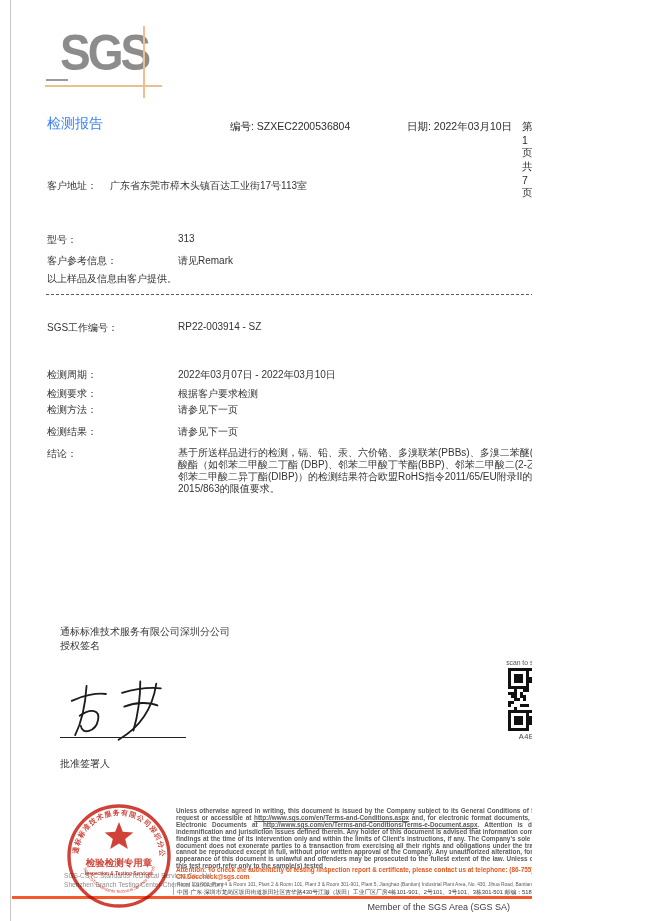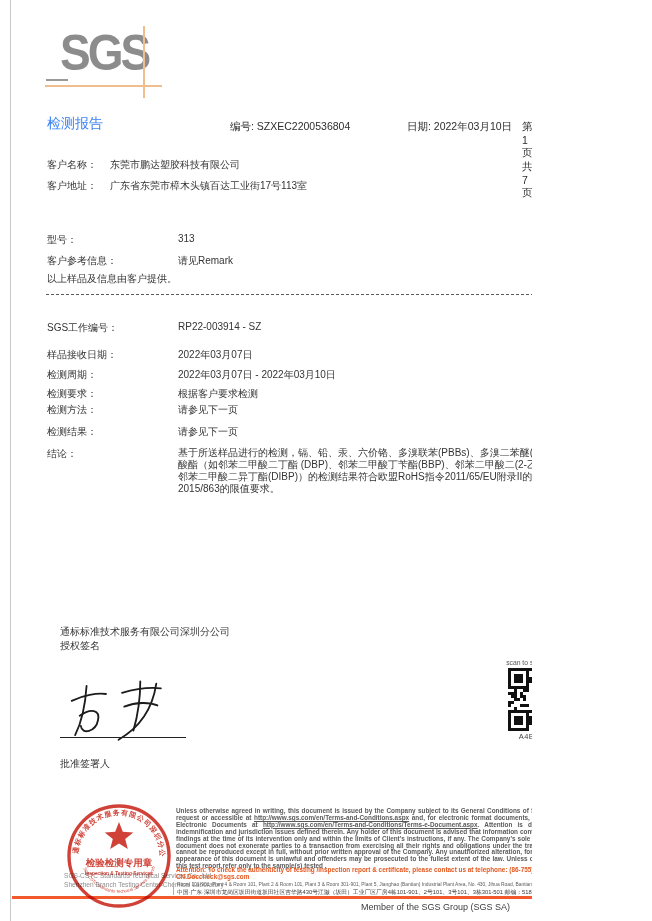--- a/index.html
+++ b/index.html
@@ -60,47 +60,39 @@
   <div class="logo-text">SGS</div>
   <div class="logo-underline"></div>
   <div class="logo-vline"></div>
   <div class="logo-hline"></div>
 
   <div class="doc-title">检测报告</div>
   <div class="hmeta" style="left:230px"><span>编号: </span><span>SZXEC2200536804</span></div>
   <div class="hmeta" style="left:407px"><span>日期: </span><span>2022年03月10日</span></div>
   <div class="hmeta" style="left:522px">第1页,共7页</div>
 
-  <div class="row" style="top:158px">
-    <span class="lbl">客户名称：</span>
-    <span class="val v110">东莞市鹏达塑胶科技有限公司</span>
-  </div>
   <div class="row" style="top:179px">
     <span class="lbl">客户地址：</span>
     <span class="val v110">广东省东莞市樟木头镇百达工业街17号113室</span>
   </div>
   <div class="row" style="top:233px">
     <span class="lbl">型号：</span>
     <span class="val v178">313</span>
   </div>
   <div class="row" style="top:272px">以上样品及信息由客户提供。</div>
   <div class="row" style="top:254px">
     <span class="lbl">客户参考信息：</span>
     <span class="val v178">请见Remark</span>
   </div>
 
   <div class="dash-sep"></div>
 
   <div class="row" style="top:321px">
     <span class="lbl">SGS工作编号：</span>
     <span class="val v178">RP22-003914 - SZ</span>
-  </div>
-  <div class="row" style="top:348px">
-    <span class="lbl">样品接收日期：</span>
-    <span class="val v178">2022年03月07日</span>
   </div>
   <div class="row" style="top:368px">
     <span class="lbl">检测周期：</span>
     <span class="val v178">2022年03月07日 - 2022年03月10日</span>
   </div>
   <div class="row" style="top:387px">
     <span class="lbl">检测要求：</span>
     <span class="val v178">根据客户要求检测</span>
   </div>
   <div class="row" style="top:403px">
@@ -305,14 +297,14 @@
 
     </div>
     <div class="addr-line cn">
       <span>中国·广东·深圳市龙岗区坂田街道坂田社区吉华路430号江灏（坂田）工业厂区厂房4栋101-901、2号101、3号101、3栋301-501  邮编：518129</span>
       <span class="addr-right">t(86-755) 25328688</span>
       <span class="addr-right">sgs.china@sgs.com</span>
     </div>
   </div>
 
   <div class="footer-rule"></div>
-  <div class="member-line">Member of the SGS Group (SGS SA)</div>
+  <div class="member-line">Member of the SGS Area (SGS SA)</div>
 </div>
 
 </body></html>

